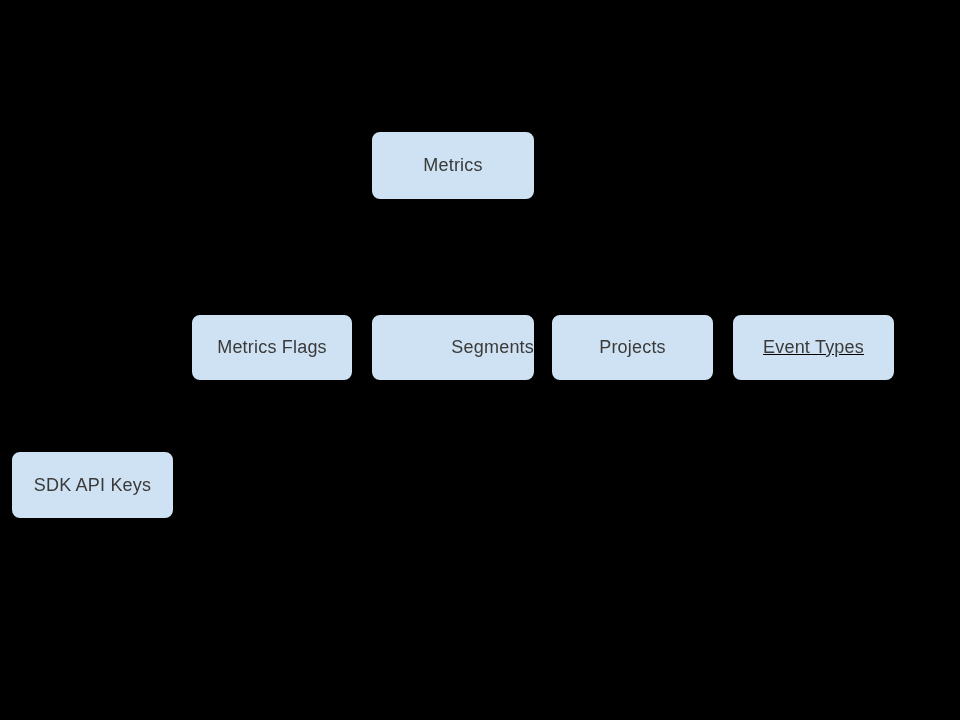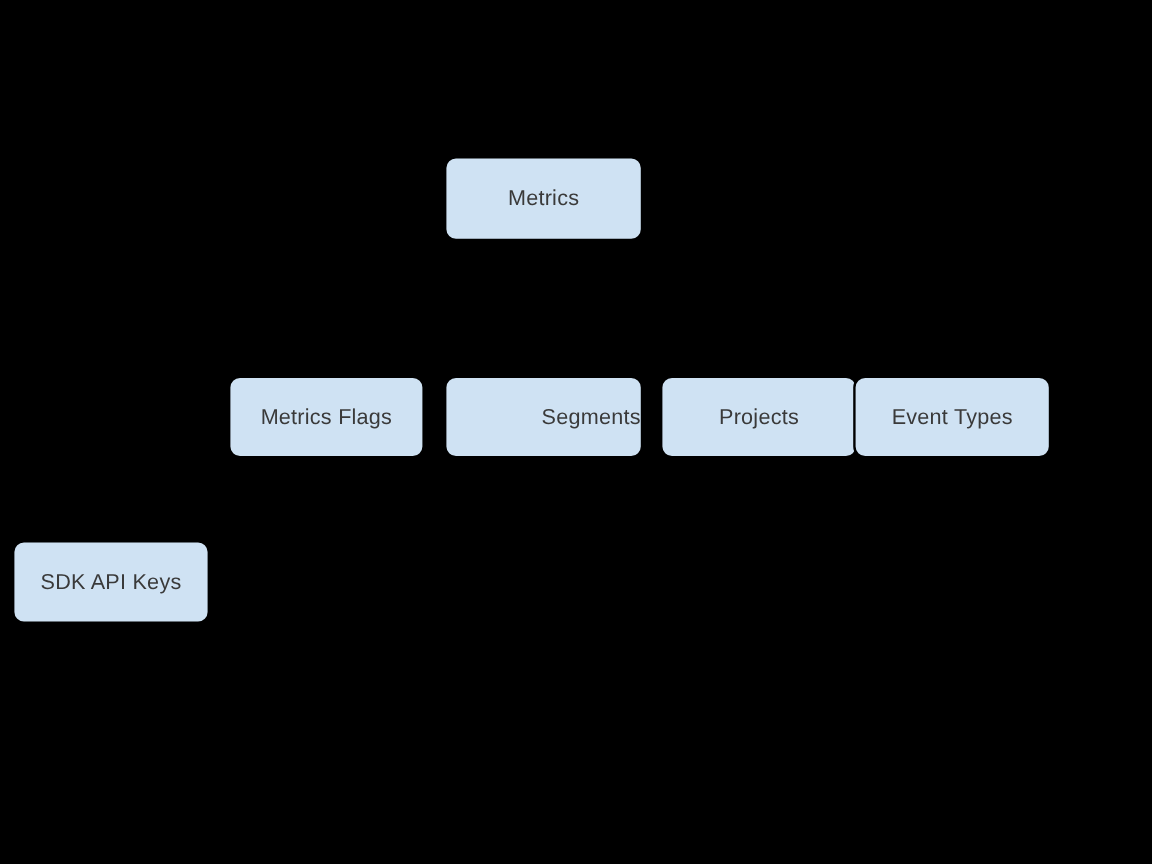--- a/index.html
+++ b/index.html
@@ -49,21 +49,21 @@
   </div>
 
   <div class="node" style="left:370px; top:313px; width:166px; height:69px;justify-content:flex-end;">
     <span class="node-label">Segments</span>
   </div>
 
   <div class="node" style="left:550px; top:313px; width:165px; height:69px;">
     <span class="node-label">Projects</span>
   </div>
 
-  <div class="node" style="left:711px; top:313px; width:165px; height:69px;">
+  <div class="node" style="left:731px; top:313px; width:165px; height:69px;text-decoration:underline;">
     <span class="node-label">Event Types</span>
   </div>
 
   <div class="node" style="left:10px; top:450px; width:165px; height:70px;">
     <span class="node-label">SDK API Keys</span>
   </div>
 
 </div>
 
 </body></html>

